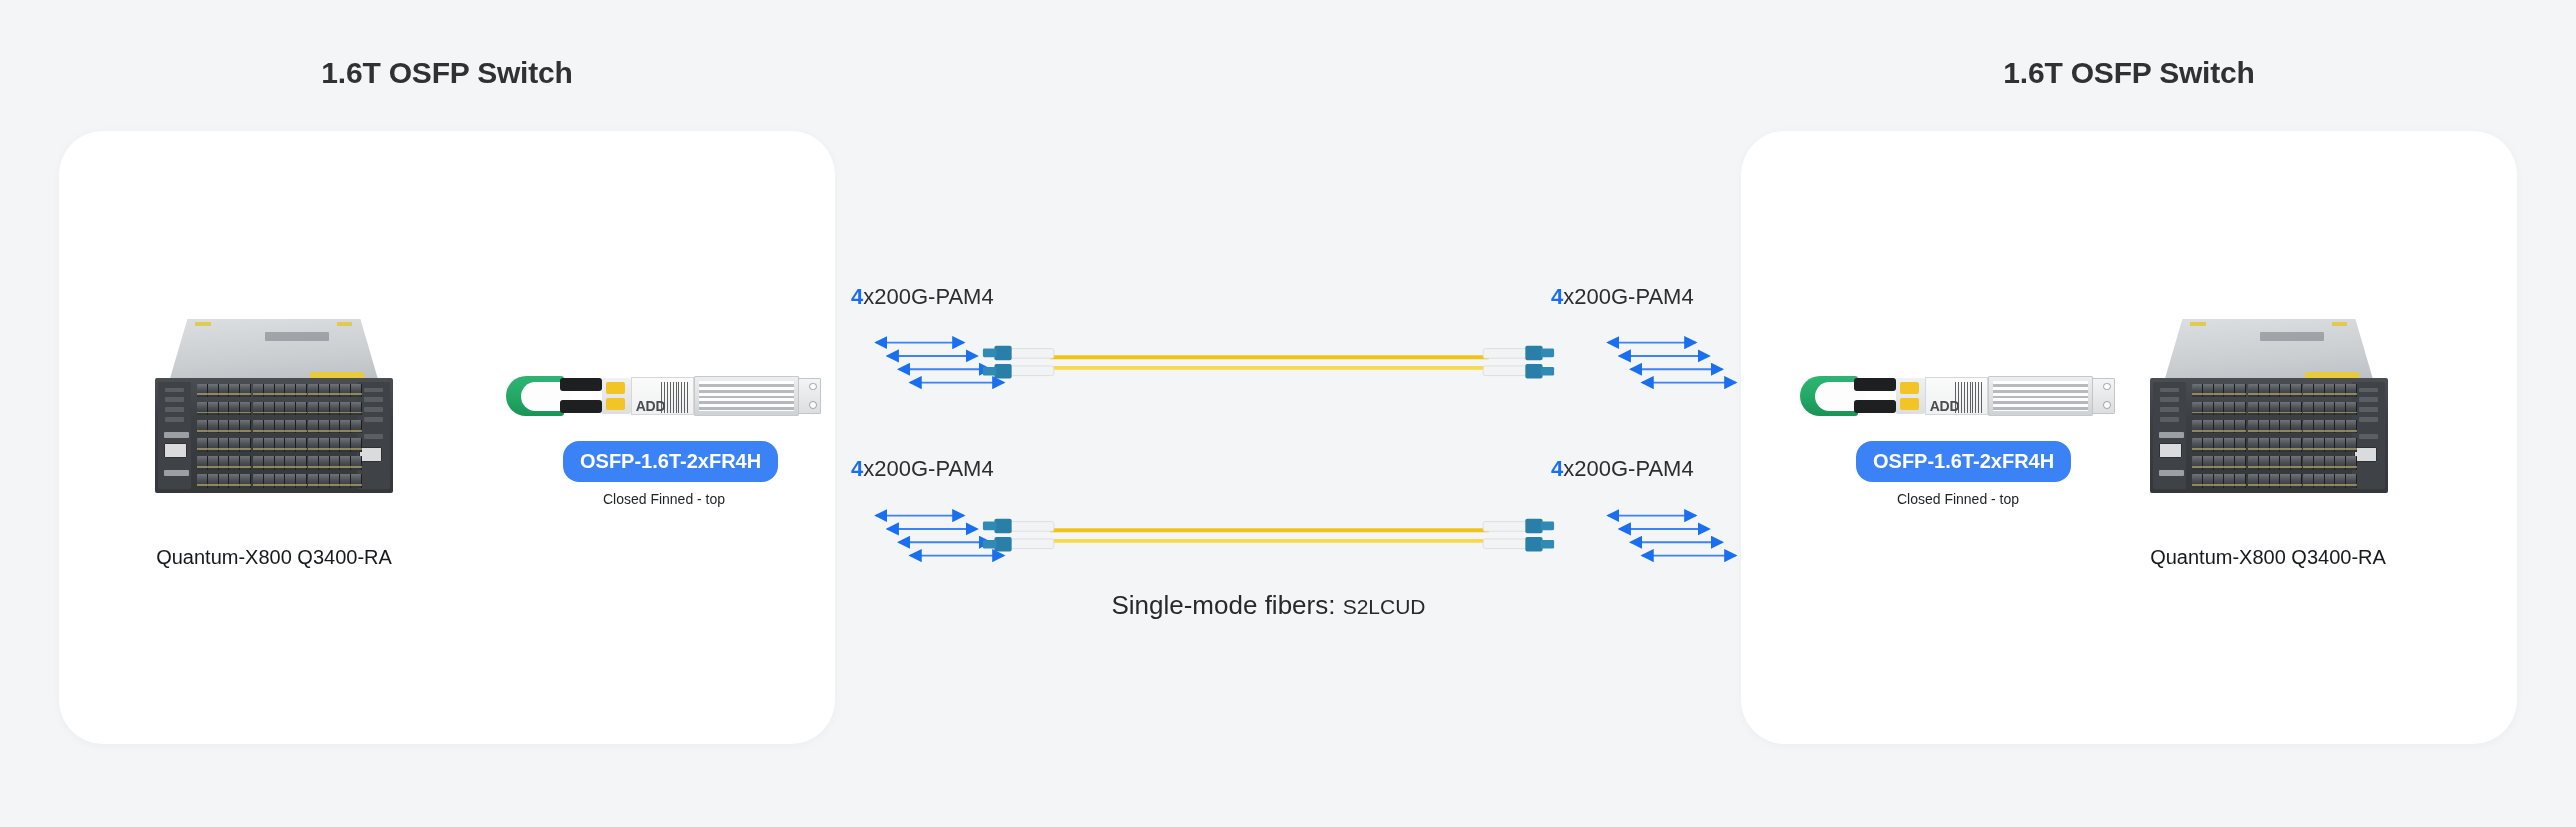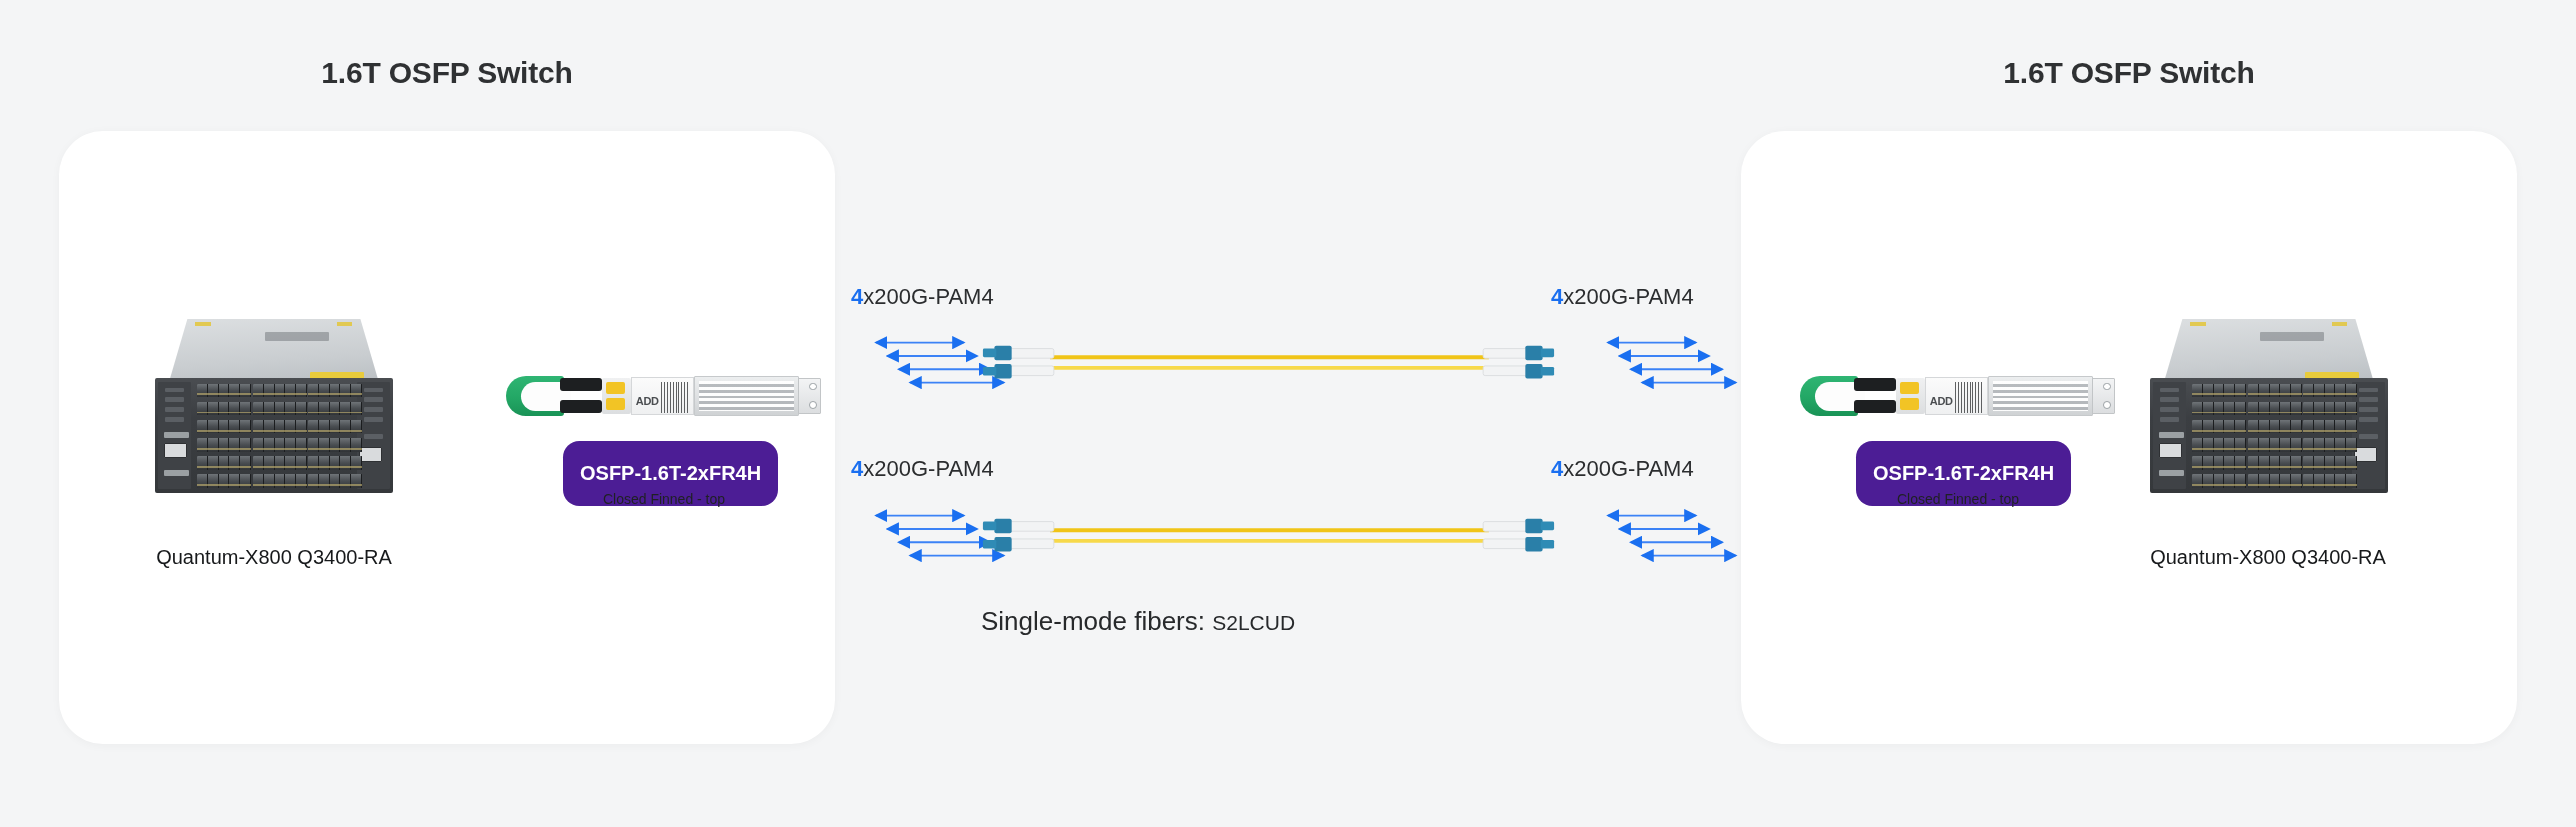--- a/index.html
+++ b/index.html
@@ -212,22 +212,22 @@
   .xc-label::before {
     content:"";
     position:absolute;
     left: 29px; top: 3.8px;
     width: 29px; height: 31px;
     background: repeating-linear-gradient(90deg,#2c2e30 0 1px, transparent 1px 2.9px);
     opacity: .75;
   }
   .xc-brand {
     position: absolute;
-    left: 3.8px; bottom: 7px;
-    font-size: 11px; font-weight: 700;
+    left: 3.8px; bottom: 0;
+    font-size: 14px; font-weight: 700;
     color: #4a4d50;
     letter-spacing: -0.3px;
   }
   .xc-fins {
     position: absolute;
     left: 188px; top: 1.9px;
     width: 105px; height: 40px;
     background: linear-gradient(180deg,#eceeef 0%,#dfe1e3 50%,#cfd2d4 100%);
     border: 1px solid #c6c9cb;
     box-sizing: border-box;
@@ -261,22 +261,22 @@
     display:block;
   }
   .xc-tail i:nth-child(1){ top: 3.8px; }
   .xc-tail i:nth-child(2){ bottom: 3.8px; }
 
   
   .pn-badge {
     position: absolute;
     height: 33px;
     line-height: 33px;
-    padding: 16px 17px;
-    background: #4c1d95;
+    padding: 4px 17px;
+    background: #3b82f6;
     color: #ffffff;
     font-size: 20px;
     font-weight: 600;
     border-radius: 16.3px;
     white-space: nowrap;
   }
   #badge-left  { left: 563px;  top: 441px; }
   #badge-right { left: 1856px; top: 441px; }
 
   
@@ -321,23 +321,23 @@
   #arr-br { left: 1602px; top: 508px; }
 
   
   .fiber { position: absolute; height: 54px; }
   #fiber-top { left: 981px; top: 337px; width: 575px; }
   #fiber-bot { left: 981px; top: 510px; width: 575px; }
 
   
   #fiber-caption {
     position: absolute;
-    left: 981px; top: 606px;
+    left: 981px; top: 590px;
     width: 575px;
-    text-align: left;
+    text-align: center;
     white-space: nowrap;
     font-size: 26px;
     color: #27292b;
   }
   #fiber-caption .small { font-size: 21px; }
 </style>
 </head>
 <body>
 
 <div class="card" id="card-left"></div>

